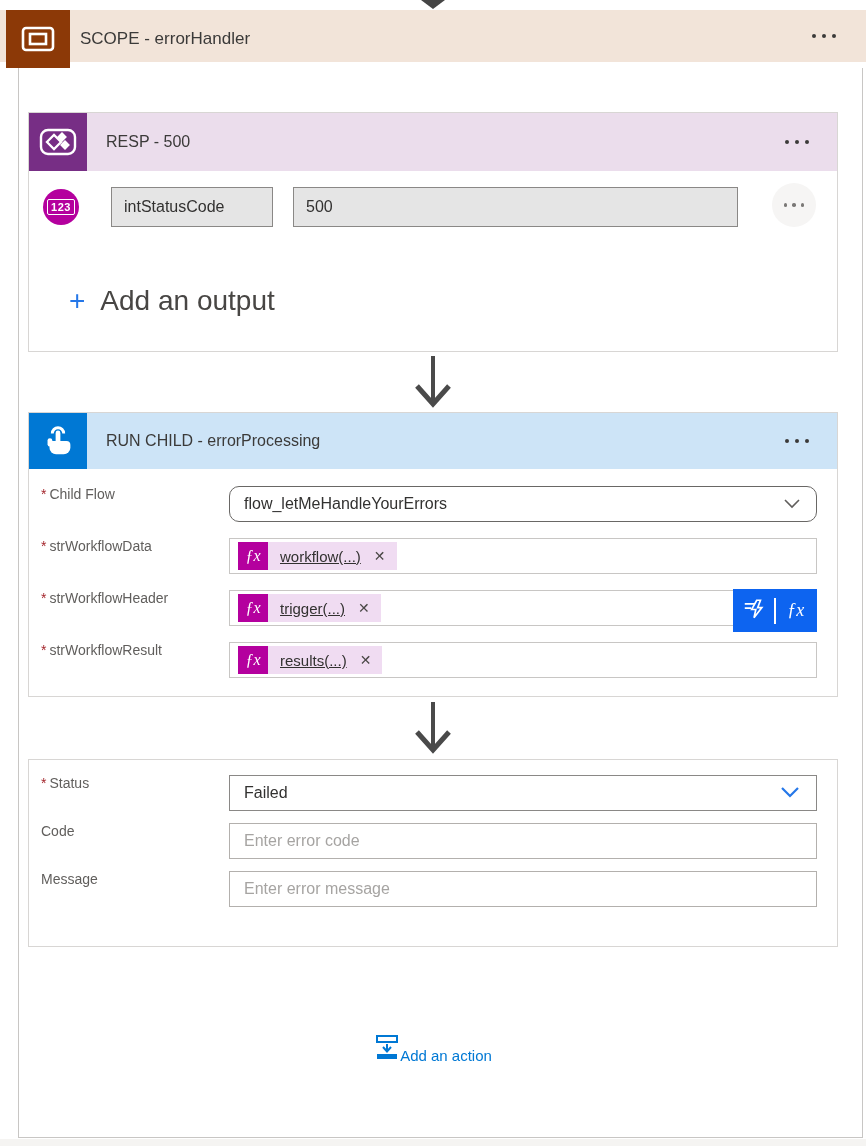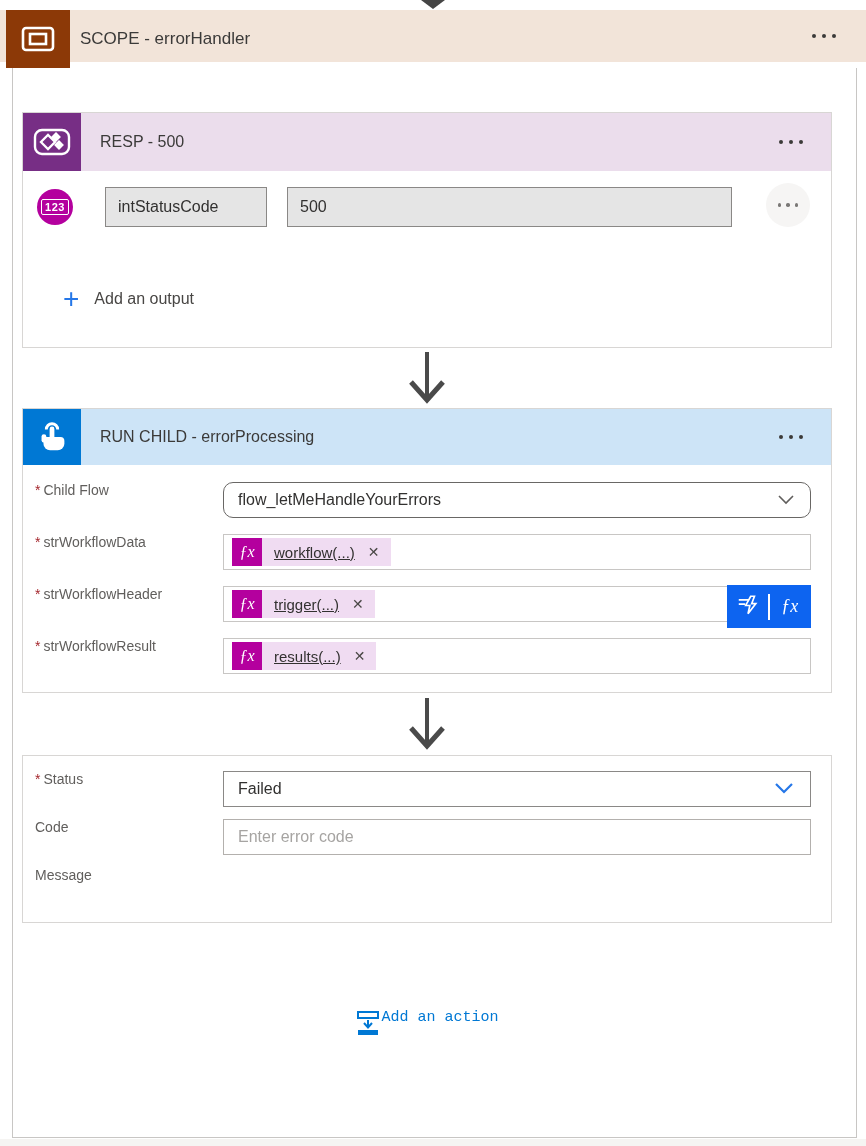--- a/index.html
+++ b/index.html
@@ -15,21 +15,21 @@
   .scope-icon { position:absolute; top:0; left:6px; width:64px; height:58px; background:#8C3907;
     display:flex; align-items:center; justify-content:center; }
   .scope-title { position:absolute; left:80px; top:0; height:58px; display:flex; align-items:center;
     font-size:17px; color:#3B3A39; }
 
   .dots { display:flex; gap:6px; align-items:center; cursor:pointer; }
   .dots i { width:4px; height:4px; border-radius:50%; background:#3B3A39; }
   .hdr-more { position:absolute; right:26px; top:50%; transform:translateY(-50%); padding:8px 4px; }
 
   
-  .scope-body { position:absolute; top:68px; left:12px; width:845px; height:1070px; background:#fff;
+  .scope-body { position:absolute; top:68px; left:18px; width:845px; height:1070px; background:#fff;
     border:1px solid #C8C6C4; border-top:none; }
   .column { margin-left:9px; width:810px; }
 
   
   .card { width:810px; background:#fff; border:1px solid #D8D6D4; }
   .card-header { position:relative; height:58px; display:flex; align-items:center; cursor:pointer; }
   .card-hicon { width:58px; height:58px; flex:0 0 58px; display:flex; align-items:center; justify-content:center; }
   .card-htitle { margin-left:19px; font-size:16px; color:#3B3A39; }
   .card-more { position:absolute; right:24px; top:50%; transform:translateY(-50%); padding:8px 4px; }
 
@@ -44,21 +44,21 @@
   .resp-input { height:40px; border:1px solid #8A8886; font-size:16px; color:#323130; padding:0 12px;
     font-family:"Liberation Sans", sans-serif; background:#e5e5e5; }
   .resp-input.name { width:162px; margin-right:20px; }
   .resp-input.value { width:445px; }
   .row-more { position:absolute; right:21px; top:12px; width:44px; height:44px; border:none; border-radius:50%;
     background:#F6F5F4; display:flex; align-items:center; justify-content:center; cursor:pointer; }
   .row-more .dots { gap:5px; }
   .row-more .dots i { width:3.5px; height:3.5px; background:#7A7876; }
   .add-output { margin:56px 0 0 26px; display:inline-flex; align-items:center; gap:15px; cursor:pointer; }
   .add-output .plus { font-size:28px; font-weight:300; color:#2577E8; line-height:1; }
-  .add-output .lbl { font-size:16px; color:#484644; }
+  .add-output .lbl { font-size:28px; color:#484644; }
 
   
   .flow-arrow { height:56px; margin:2px 0; display:flex; align-items:center; justify-content:center; }
 
   
   .form { padding:17px 20px 18px 12px; }
   .form.t { padding:15px 20px 27px 12px; }
   .field-row { display:flex; align-items:flex-start; margin-bottom:16px; }
   .form.t .field-row { margin-bottom:12px; }
   .field-row:last-child { margin-bottom:0; }
@@ -82,21 +82,21 @@
   .token-close { padding:0 11px 0 3px; font-size:14px; color:#4A4846; cursor:pointer; }
 
   
   .flyout { position:absolute; right:-1px; top:-2px; height:43px; width:84px; display:flex; align-items:center;
     justify-content:center; cursor:pointer; }
   .flyout-seg { width:40px; height:100%; display:flex; align-items:center; justify-content:center; color:#fff; }
   .flyout-div { width:1.5px; height:26px; background:#fff; }
   .flyout .fx-text { font-family:"Liberation Serif", serif; font-style:italic; font-size:18px; color:#fff; }
 
   
-  .add-action { margin-top:86px; display:flex; align-items:flex-start; justify-content:center; cursor:pointer;font-family:Liberation Mono, monospace; }
+  .add-action { margin-top:86px; display:flex; align-items:flex-end; justify-content:center; cursor:pointer; }
   .add-action .lbl { font-size:15px; color:#0078D4; }
 
   .bottom-strip { position:absolute; left:0; bottom:0; width:866px; height:7px; background:#F5F4F2; }
 </style>
 </head>
 <body>
 
 <div class="canvas">
 
   <div class="top-arrowhead"></div>
@@ -284,20 +284,23 @@
             </div>
             <div class="field" style="border-color:#B3B0AD">
               <input class="t-input" type="text" placeholder="Enter error code" style="">
             </div>
           </div>
 
           <div class="field-row">
             <div class="field-label">
               <span>Message</span>
             </div>
+            <div class="field" style="border-color:#B3B0AD">
+              <input class="t-input" type="text" placeholder="Enter error message" style="">
+            </div>
           </div>
 
         </div>
       </div>
 
       <div class="add-action">
         <span>
           <svg width="26" height="27" viewBox="0 0 26 27">
             <rect x="3" y="3" width="20" height="6" fill="none" stroke="#0078D4" stroke-width="2"></rect>
             <line x1="13" y1="11" x2="13" y2="17" stroke="#0078D4" stroke-width="2"></line>

